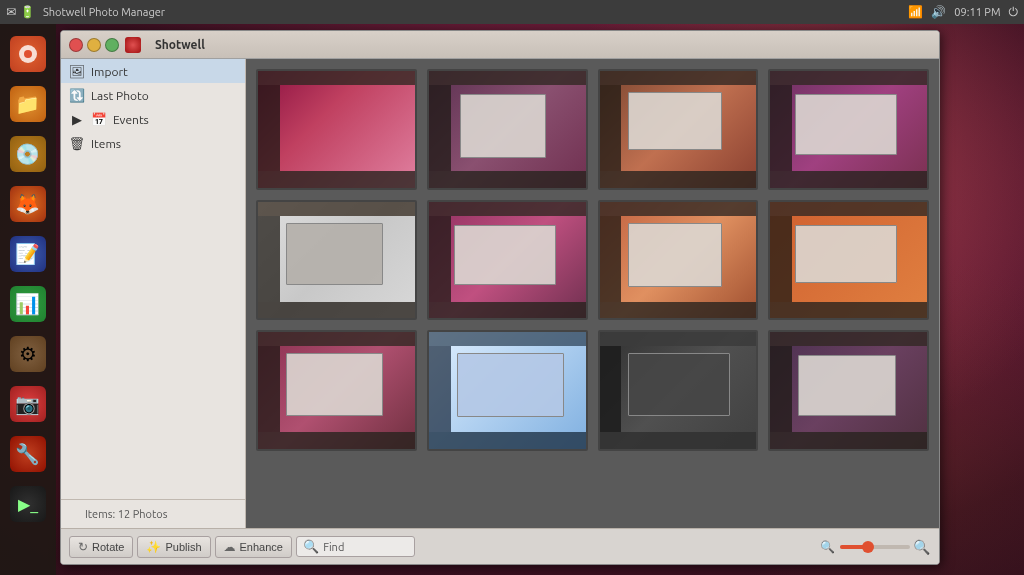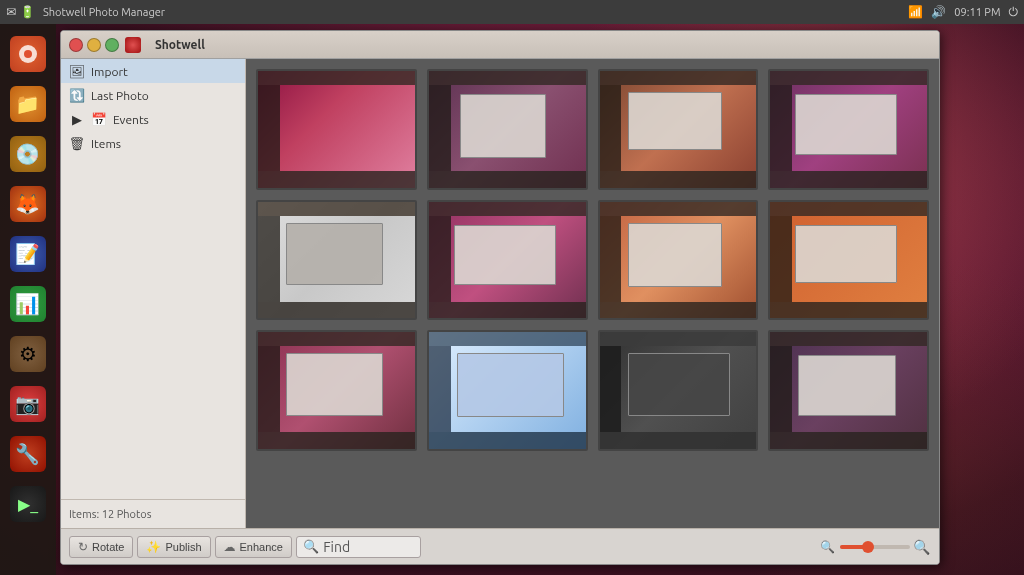--- a/index.html
+++ b/index.html
@@ -222,20 +222,21 @@
     .sidebar-bottom {
       margin-top: auto;
       padding: 4px 0;
       border-top: 1px solid #c0b8b0;
     }
 
     .items-count {
       padding: 4px 8px;
       color: #555;
       font-size: 11px;
+      margin-left: 16px;
     }
 
     
     .photo-area {
       flex: 1;
       background: #5a5a5a;
       overflow: auto;
       padding: 10px;
     }
 
@@ -614,21 +615,21 @@
         <span>Publish</span>
       </button>
 
       <button class="toolbar-btn">
         <span class="toolbar-btn-icon">☁</span>
         <span>Enhance</span>
       </button>
 
       <div class="find-area">
         <span class="find-icon">🔍</span>
-        <span style="color:#555;font-size:14px;">Find</span>
+        <span style="color:#555;font-size:11px;">Find</span>
         <input class="find-input" type="text" style="">
       </div>
 
       <div class="zoom-area">
         <span class="zoom-icon">🔍</span>
         <div class="zoom-slider">
           <div class="zoom-slider-fill"></div>
           <div class="zoom-slider-thumb"></div>
         </div>
         <span class="zoom-icon" style="font-size:14px;">🔍</span>

